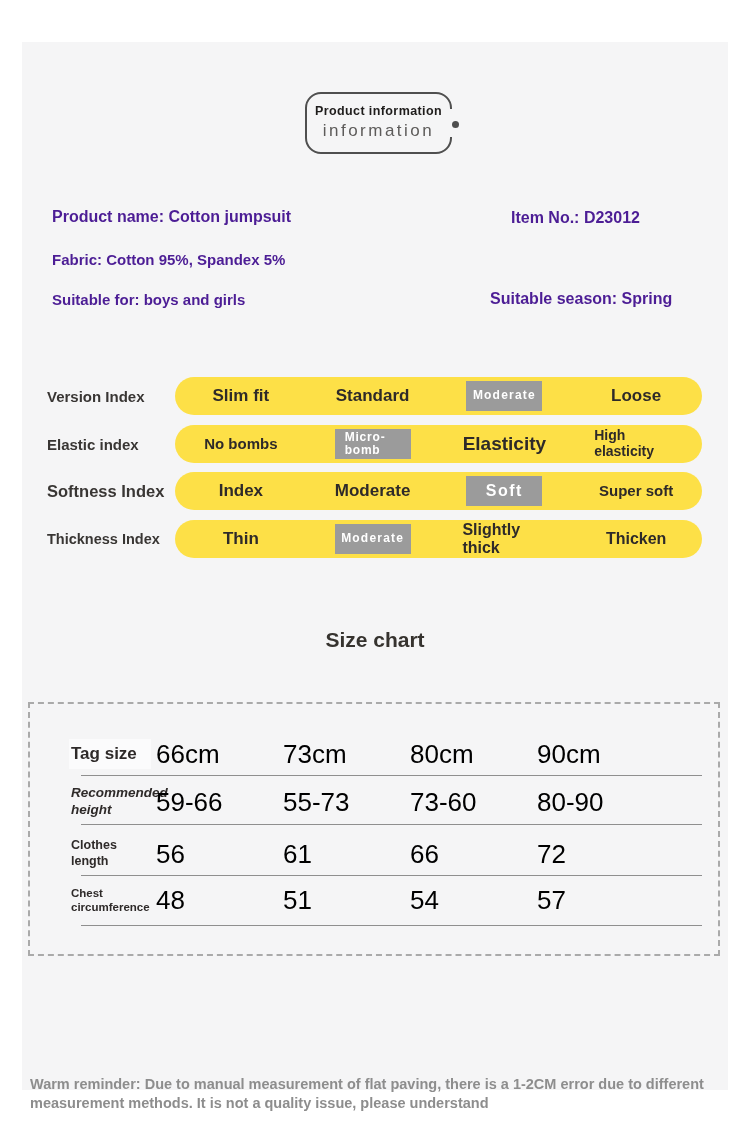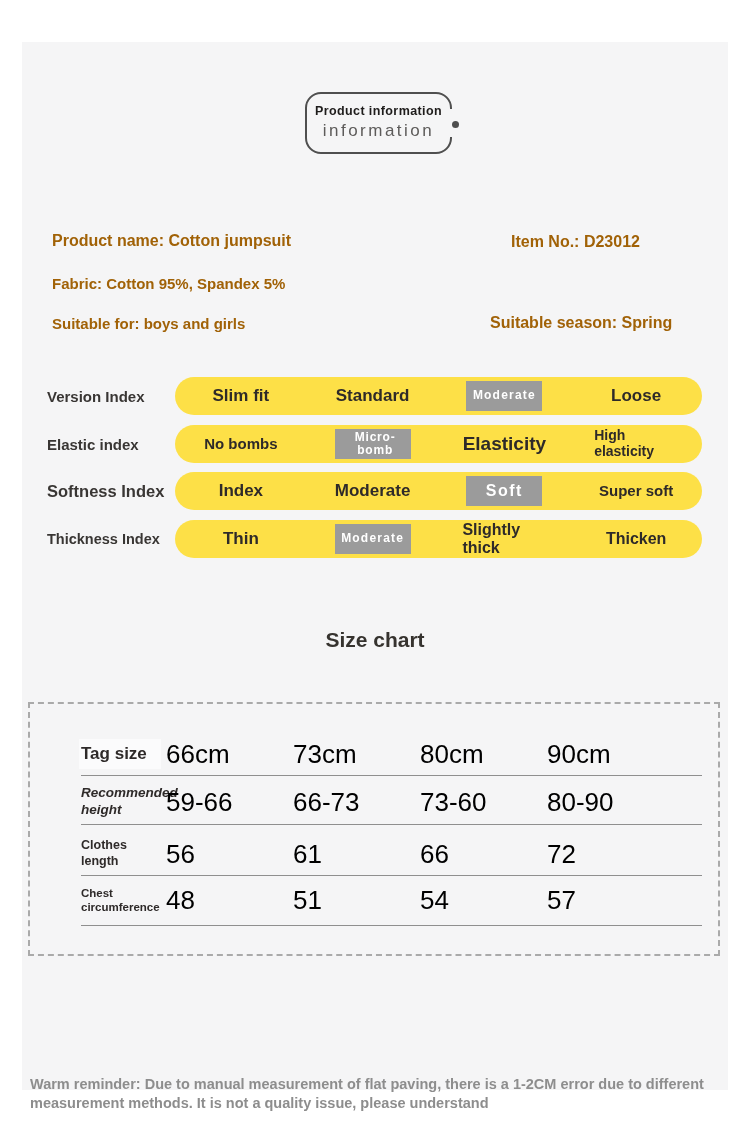--- a/index.html
+++ b/index.html
@@ -19,21 +19,21 @@
   }
   .badge-title{display:block;margin-top:10px;font-size:12.5px;font-weight:bold;
     color:#1e1c1b;letter-spacing:.4px;}
   .badge-sub{display:block;margin-top:3px;font-size:17px;color:#5d5b5a;
     letter-spacing:2.5px;}
   .badge-gap{position:absolute;right:-4px;top:50%;transform:translateY(-50%);
     width:8px;height:28px;background:#f5f5f6;}
   .badge-dot{position:absolute;right:-9px;top:50%;margin-top:-2px;width:7px;height:7px;
     border-radius:50%;background:#4f4f4f;}
   
-  .info-line{position:absolute;font-weight:bold;color:#a16207;white-space:nowrap;margin-top:24px;}
+  .info-line{position:absolute;font-weight:bold;color:#4c1d95;white-space:nowrap;}
   .pname{left:30px;top:166px;font-size:16px;}
   .pitem{left:489px;top:167px;font-size:16px;}
   .pfabric{left:30px;top:209px;font-size:15px;}
   .pfor{left:30px;top:249px;font-size:15px;}
   .pseason{left:468px;top:248px;font-size:16px;}
   
   .idx-row{position:absolute;left:0;width:706px;height:38px;}
   .idx-label{position:absolute;left:25px;top:50%;transform:translateY(-50%);
     font-weight:bold;color:#393634;white-space:nowrap;}
   .pill{
@@ -45,30 +45,30 @@
   .fs19{font-size:19px;}.fs17{font-size:17px;}.fs16{font-size:16px;}
   .fs15{font-size:15px;}.fs14{font-size:14px;}
   .narrow span{display:inline-block;max-width:84px;text-align:left;}
   .sel-box{
     min-width:76px;max-width:76px;min-height:30px;box-sizing:border-box;
     background:#9b9b9b;color:#ffffff;display:flex;align-items:center;
     justify-content:center;text-align:center;font-weight:bold;padding:2px 5px;
   }
   .sel-sm .sel-box{font-size:12px;letter-spacing:1.2px;}
   .sel-lg .sel-box{font-size:16px;letter-spacing:1.5px;}
-  .sel-left .sel-box{justify-content:flex-start;text-align:center;padding-left:10px;
+  .sel-left .sel-box{justify-content:flex-start;text-align:left;padding-left:10px;
     letter-spacing:.8px;}
   
   .size-title{position:absolute;left:0;top:586px;width:706px;text-align:center;
     font-size:21px;font-weight:bold;color:#36332f;}
   .size-table{
     position:absolute;left:6px;top:660px;width:692px;height:254px;
     box-sizing:border-box;border:2px dashed #aaaaaa;background:transparent;
   }
-  .st-row{position:absolute;left:51px;width:600px;display:grid;
+  .st-row{position:absolute;left:41px;width:600px;display:grid;
     grid-template-columns:85px 127px 127px 127px 127px;align-items:center;}
   .st-label{font-weight:bold;color:#2e2a29;line-height:1.25;}
   .st-label span{display:inline-block;}
   .st-val{text-align:left;font-size:26px;font-weight:400;color:#000000;}
   .row1{top:28px;height:44px;}
   .row1 .st-label{font-size:17px;}
   .row1 .st-label span{background:#fbfbfc;padding:4px 14px 4px 2px;margin-left:-2px;}
   .row2{top:76px;height:44px;}
   .row2 .st-label{font-size:13.5px;max-width:105px;font-style:italic;}
   .row3{top:130px;height:40px;}
@@ -161,21 +161,21 @@
       <div class="st-val">66cm</div>
       <div class="st-val">73cm</div>
       <div class="st-val">80cm</div>
       <div class="st-val">90cm</div>
     </div>
     <div class="st-sep sep1"></div>
 
     <div class="st-row row2">
       <div class="st-label"><span>Recommended height</span></div>
       <div class="st-val">59-66</div>
-      <div class="st-val">66-73</div>
+      <div class="st-val">55-73</div>
       <div class="st-val">73-60</div>
       <div class="st-val">80-90</div>
     </div>
     <div class="st-sep sep2"></div>
 
     <div class="st-row row3">
       <div class="st-label"><span>Clothes length</span></div>
       <div class="st-val">56</div>
       <div class="st-val">61</div>
       <div class="st-val">66</div>

